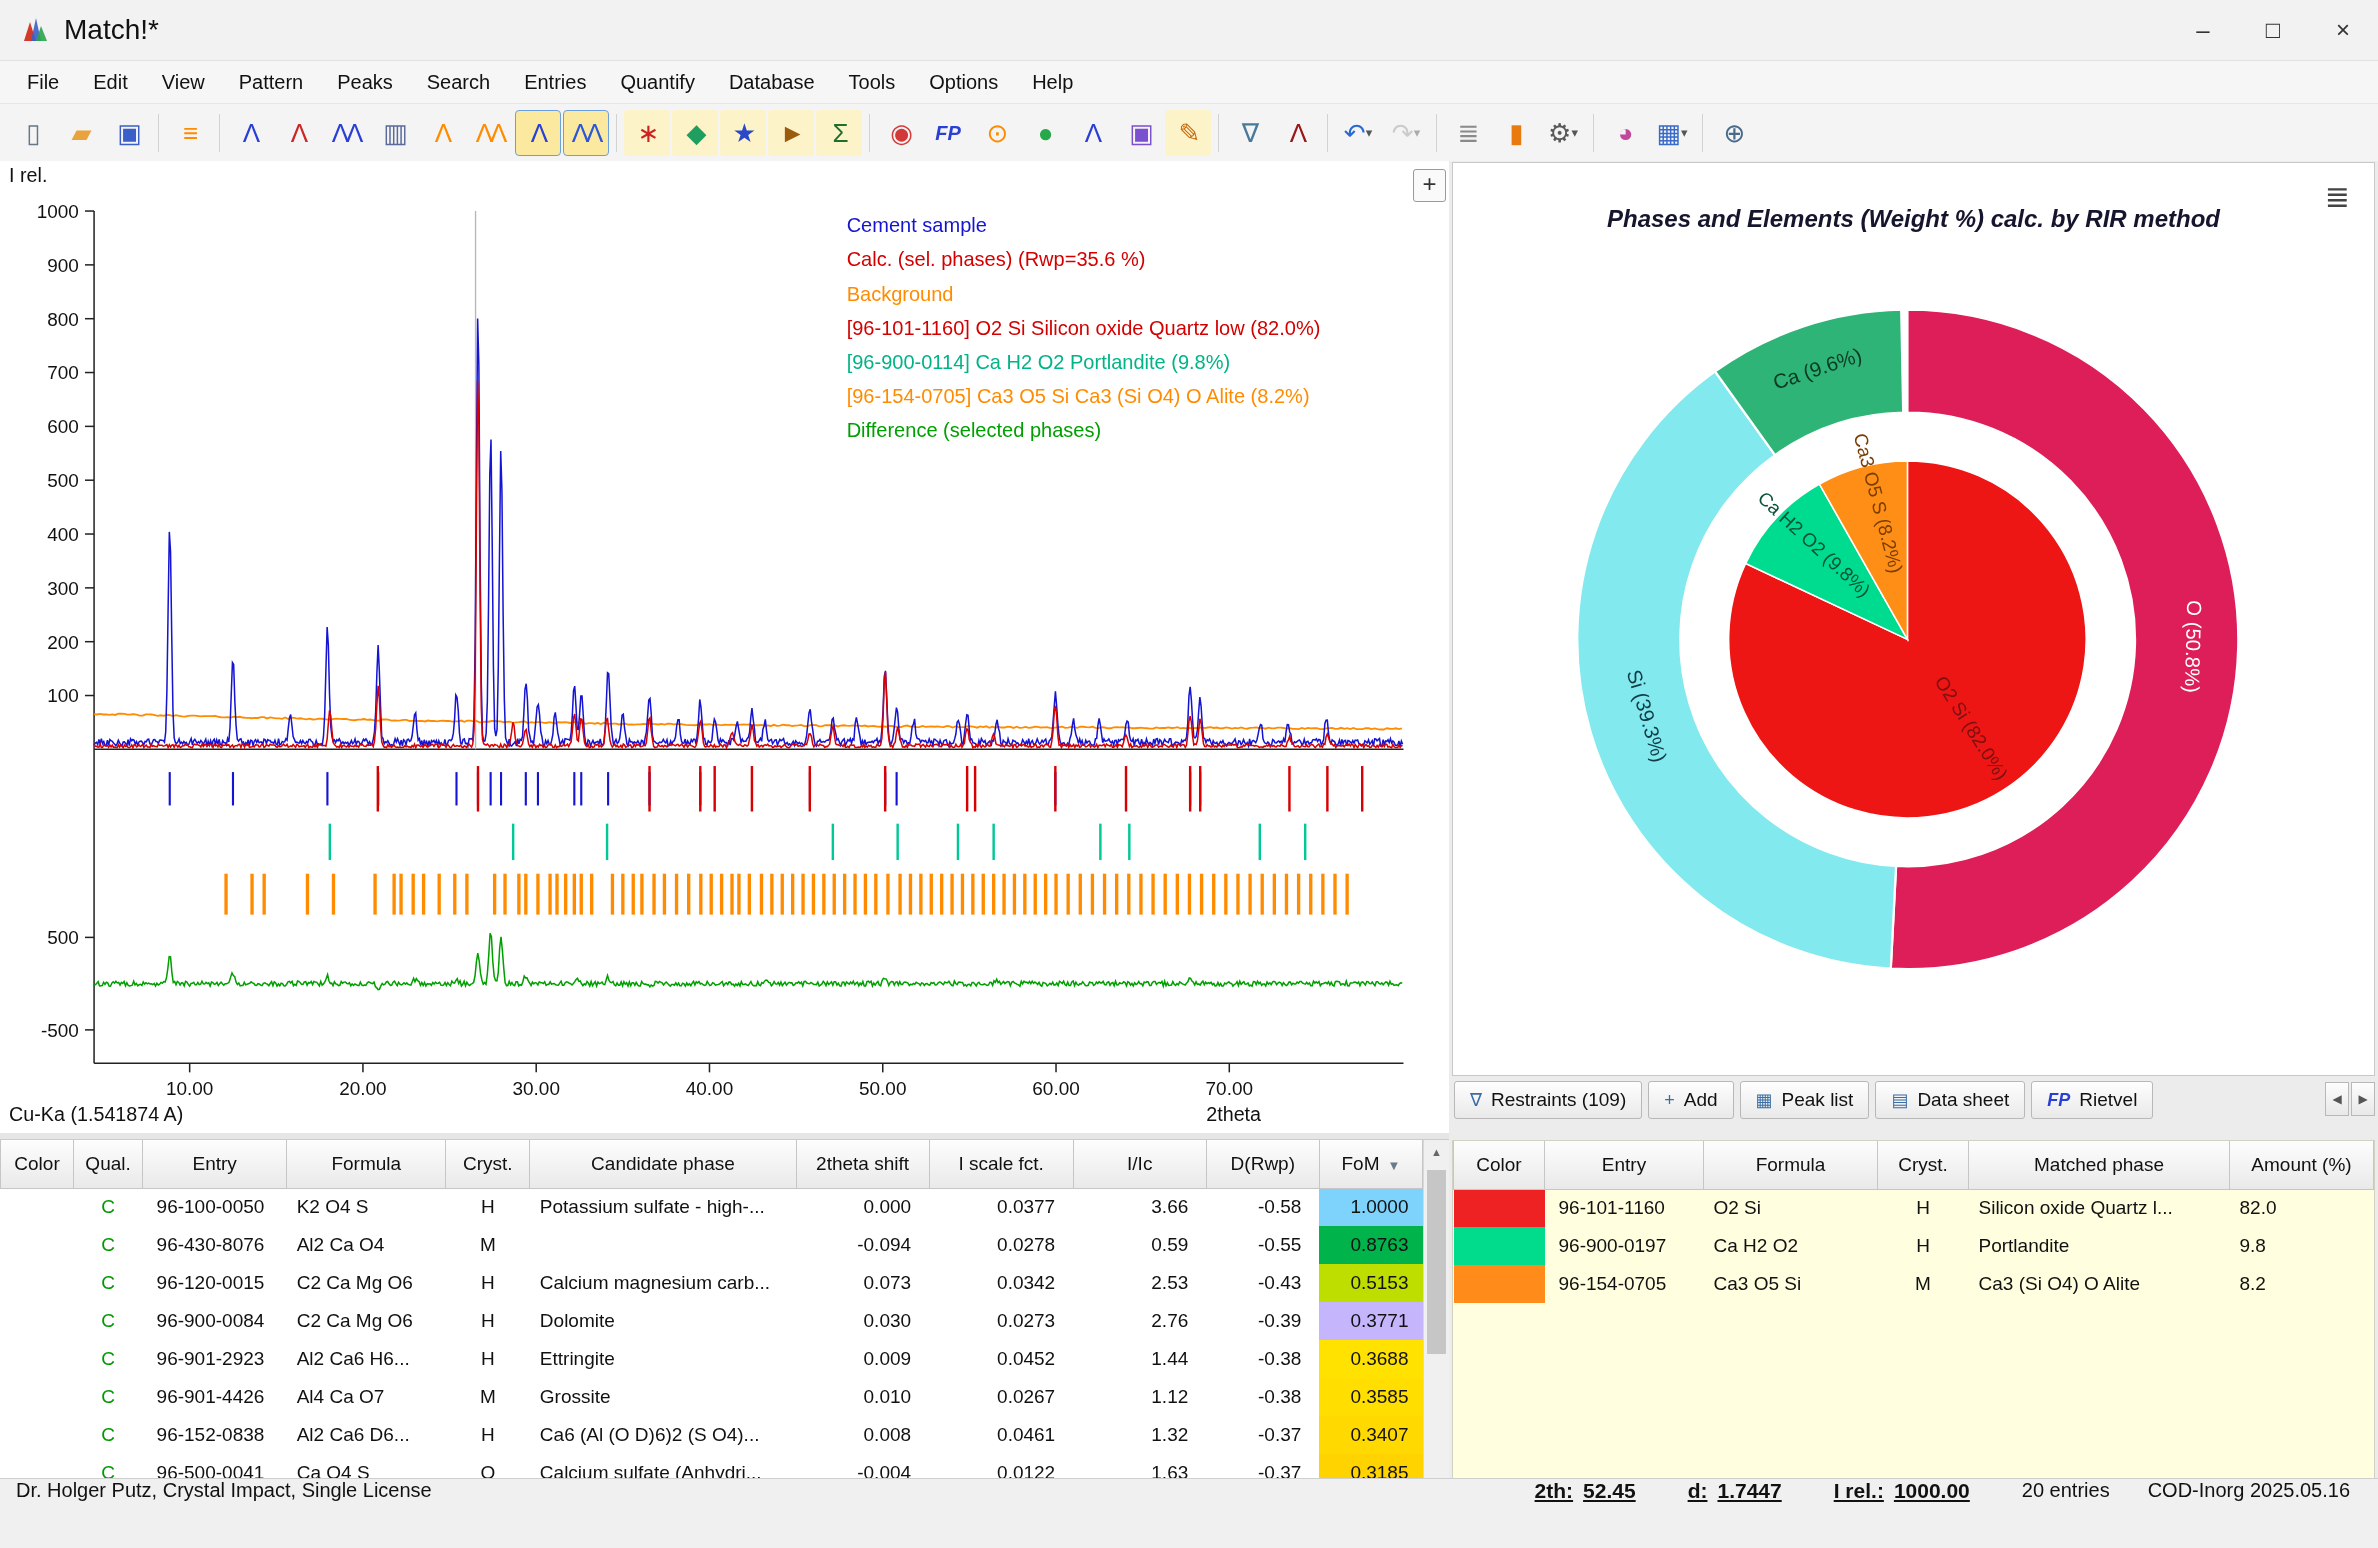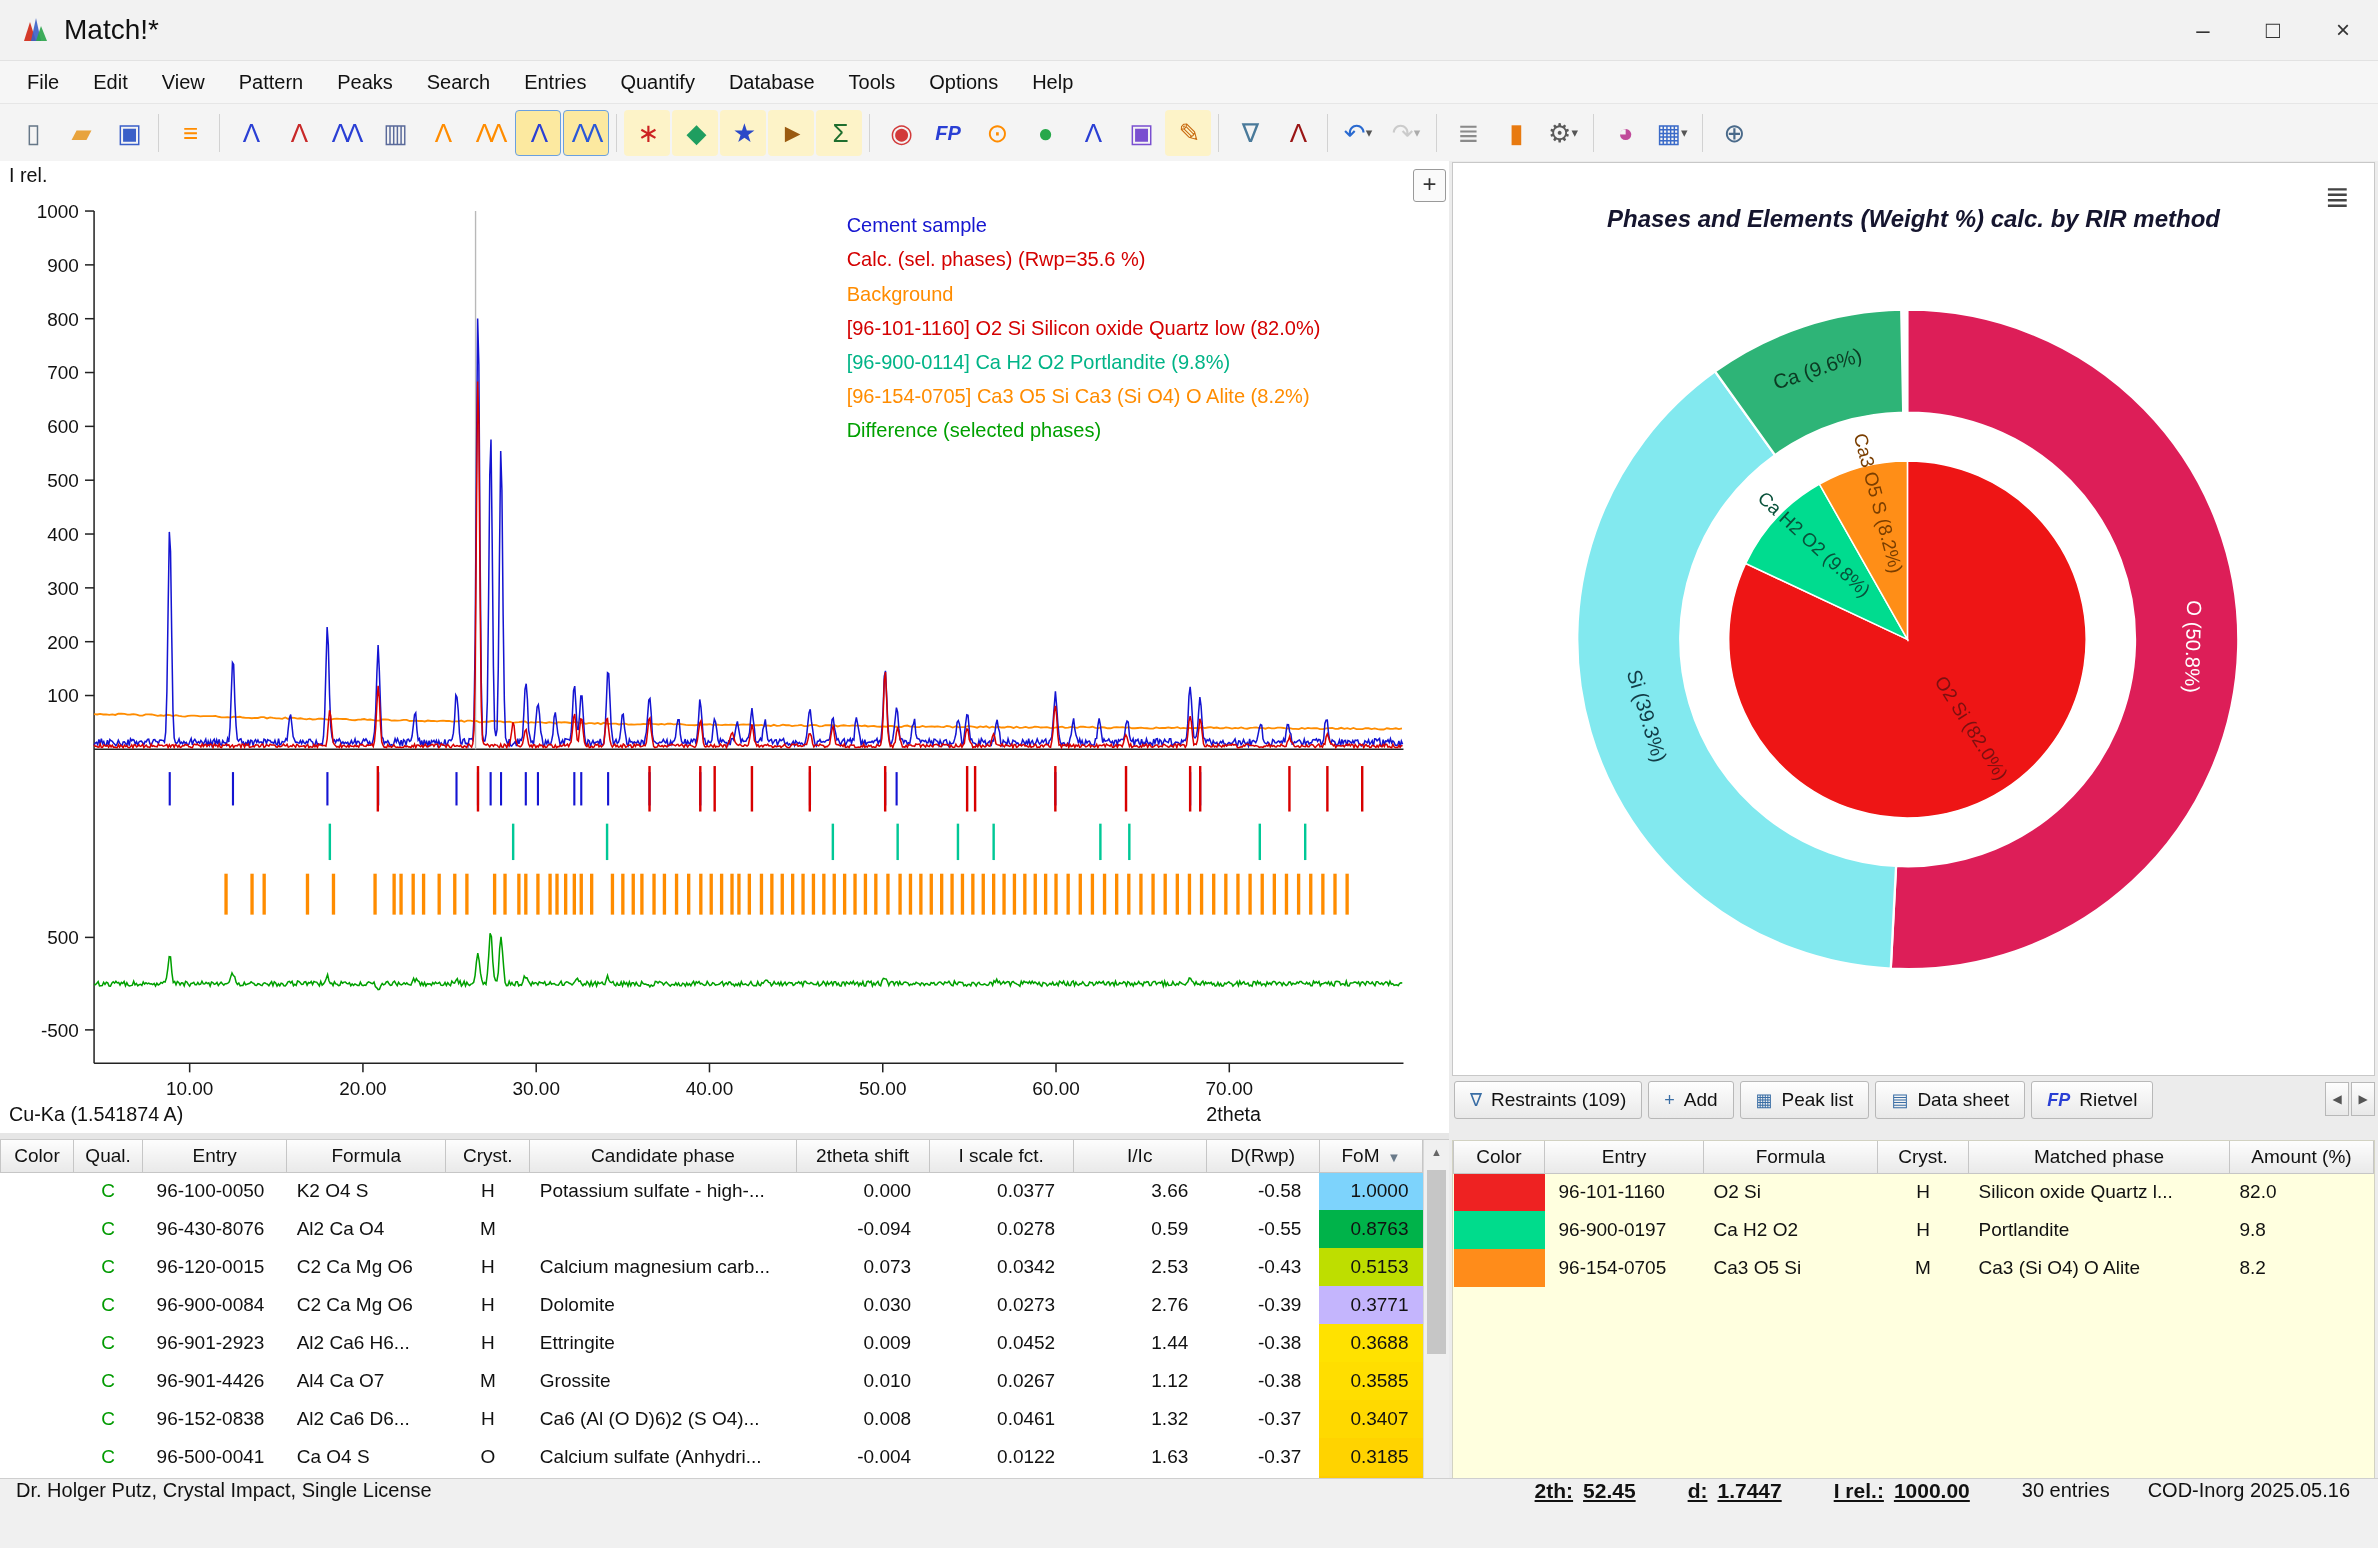--- a/index.html
+++ b/index.html
@@ -33,21 +33,21 @@
   #content { position:absolute; top:161px; left:0; right:0; bottom:55px; display:flex; }
   #left-pane { width:1449px; display:flex; flex-direction:column; background:#fff; }
   #chart-wrap { position:relative; height:972px; background:#fff; }
   #pattern-svg { display:block; width:1449px; height:972px; font-family:inherit; }
   #zoom-plus { position:absolute; top:8px; right:3px; width:33px; height:33px; background:#fafafa; border:1px solid #9a9a9a; border-radius:3px; font-size:24px; color:#333; line-height:28px; text-align:center; }
   .hsplit { height:6px; background:#e6e6e6; }
 
   #candidate-area { flex:1; display:flex; overflow:hidden; border-top:1px solid #cbcbcb; background:#fff; }
   table { border-collapse:collapse; table-layout:fixed; }
   #candidate-table { width:1423px; font-size:19px; }
-  th { height:32px; background:linear-gradient(#fdfdfd,#e9e9e9); border:1px solid #c6c6c6; border-top:none; font-weight:normal; font-size:19px; white-space:nowrap; overflow:hidden; }
+  th { height:48px; background:linear-gradient(#fdfdfd,#e9e9e9); border:1px solid #c6c6c6; border-top:none; font-weight:normal; font-size:19px; white-space:nowrap; overflow:hidden; }
   td { height:38px; padding:0 10px; white-space:nowrap; overflow:hidden; font-size:19px; }
   .sort { font-size:13px; color:#6a7a8a; margin-left:8px; }
   .c-qual { color:#009a00; text-align:center; }
   .c-cryst { text-align:center; }
   .c-shift,.c-scale,.c-iic,.c-drwp { text-align:right; padding-right:18px; }
   .c-fom { text-align:right; padding-right:14px; }
   .c-entry { padding-left:14px; }
   #cand-scrollbar { flex:1; position:relative; background:#f0f0f0; border-left:1px solid #d8d8d8; }
   .sb-arrow { position:absolute; left:0; right:0; height:24px; display:flex; align-items:center; justify-content:center; font-size:11px; color:#666; background:#f0f0f0; }
   #sb-up { top:0; } #sb-down { bottom:0; }
@@ -701,18 +701,18 @@
 
   </div>
 
   <footer id="statusbar">
     <span id="status-license">Dr. Holger Putz, Crystal Impact, Single License</span>
     <div id="status-readings">
       <span class="grp"><span>2th:</span><span>52.45</span></span>
       <span class="grp"><span>d:</span><span>1.7447</span></span>
       <span class="grp"><span>I rel.:</span><span>1000.00</span></span>
     </div>
-    <span id="status-entries">30 entries</span>
+    <span id="status-entries">20 entries</span>
     <span id="status-db">COD-Inorg 2025.05.16</span>
   </footer>
 
 </div>
 
 
 </body></html>

